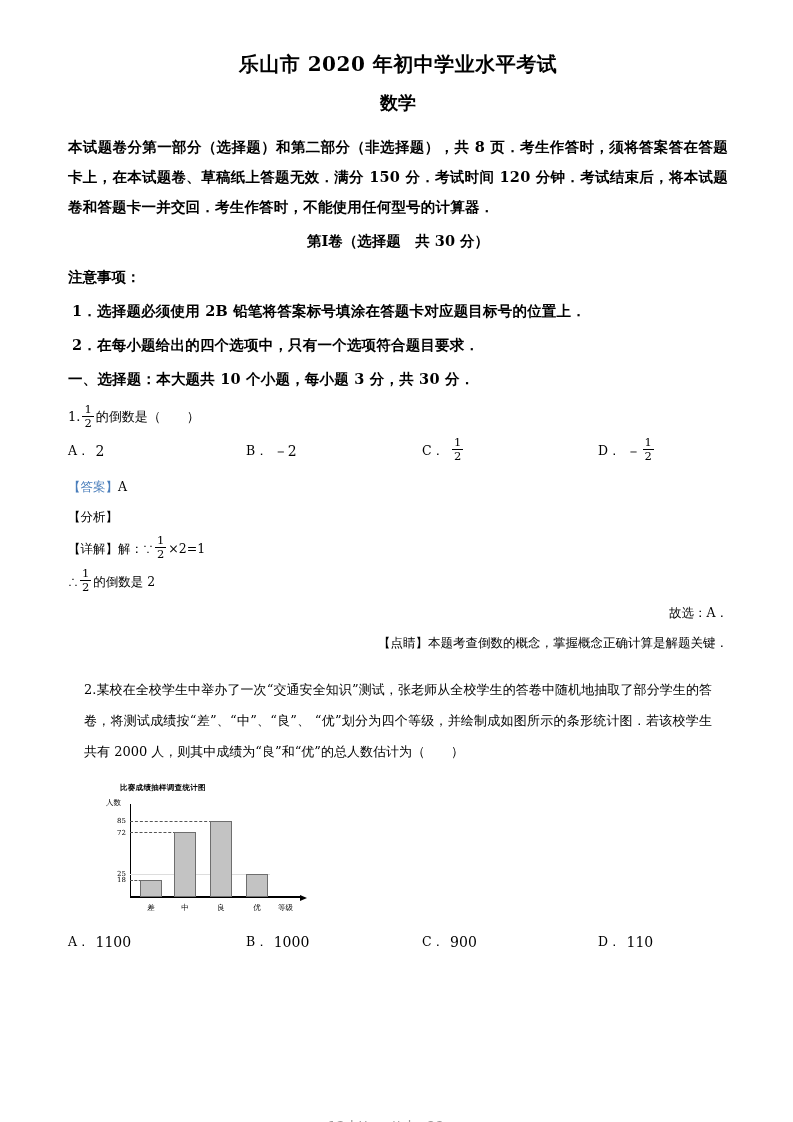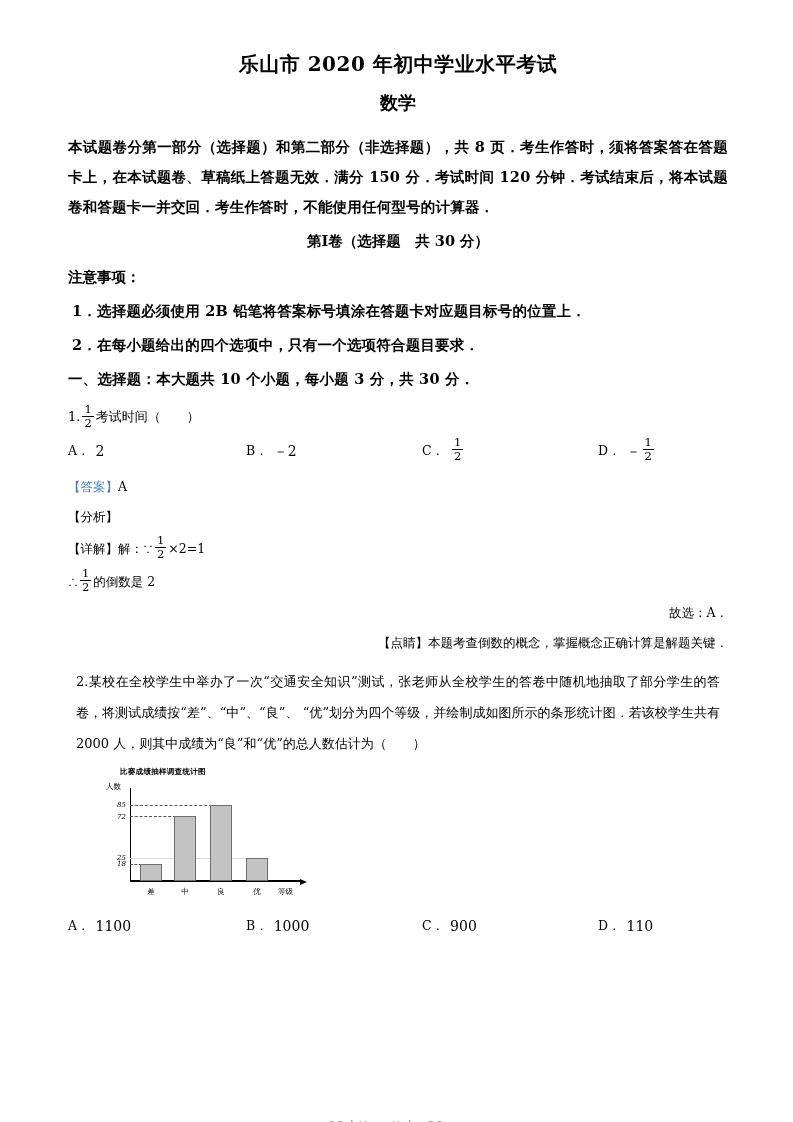--- a/index.html
+++ b/index.html
@@ -87,21 +87,21 @@
   
   .q-stem {
     font-size: 13px;
     line-height: 30px;
     margin: 0;
     text-align: justify;
   }
   .q-stem-2 {
     font-size: 13px;
     line-height: 31px;
-    margin: 8px;
+    margin: 16px;
     text-align: justify;
   }
   .options-row {
     display: flex;
     font-size: 13.5px;
     line-height: 30px;
     margin: 4px 0 6px 0;
     align-items: center;
   }
   .opt {
@@ -243,21 +243,20 @@
     left: 0;
     height: 0;
     border-top: 1px dashed #555;
   }
   .ytick {
     position: absolute;
     font-size: 7px;
     text-align: right;
     width: 20px;
     line-height: 1;
-    font-style: italic;
   }
   .xlabel {
     position: absolute;
     font-size: 7.5px;
     text-align: center;
     width: 24px;
     line-height: 1;
   }
   .x-axis-name {
     position: absolute;
@@ -296,21 +295,21 @@
     <p class="notes-title">注意事项：</p>
     <p class="note-line">1．选择题必须使用 2B 铅笔将答案标号填涂在答题卡对应题目标号的位置上．</p>
     <p class="note-line">2．在每小题给出的四个选项中，只有一个选项符合题目要求．</p>
 
     <p class="part-heading">一、选择题：本大题共 10 个小题，每小题 3 分，共 30 分．</p>
 
     <div class="q-stem">
       <span>1.</span><span class="frac">
           <span class="num">1</span>
           <span class="den">2</span>
-        </span><span>考试时间（　　）</span>
+        </span><span>的倒数是（　　）</span>
     </div>
 
     <div class="options-row">
       <div class="opt opt-a">
         <span class="opt-label">A．</span>
         <span class="opt-val">2</span>
       </div>
       <div class="opt opt-b">
         <span class="opt-label">B．</span>
         <span class="opt-val">－2</span>

